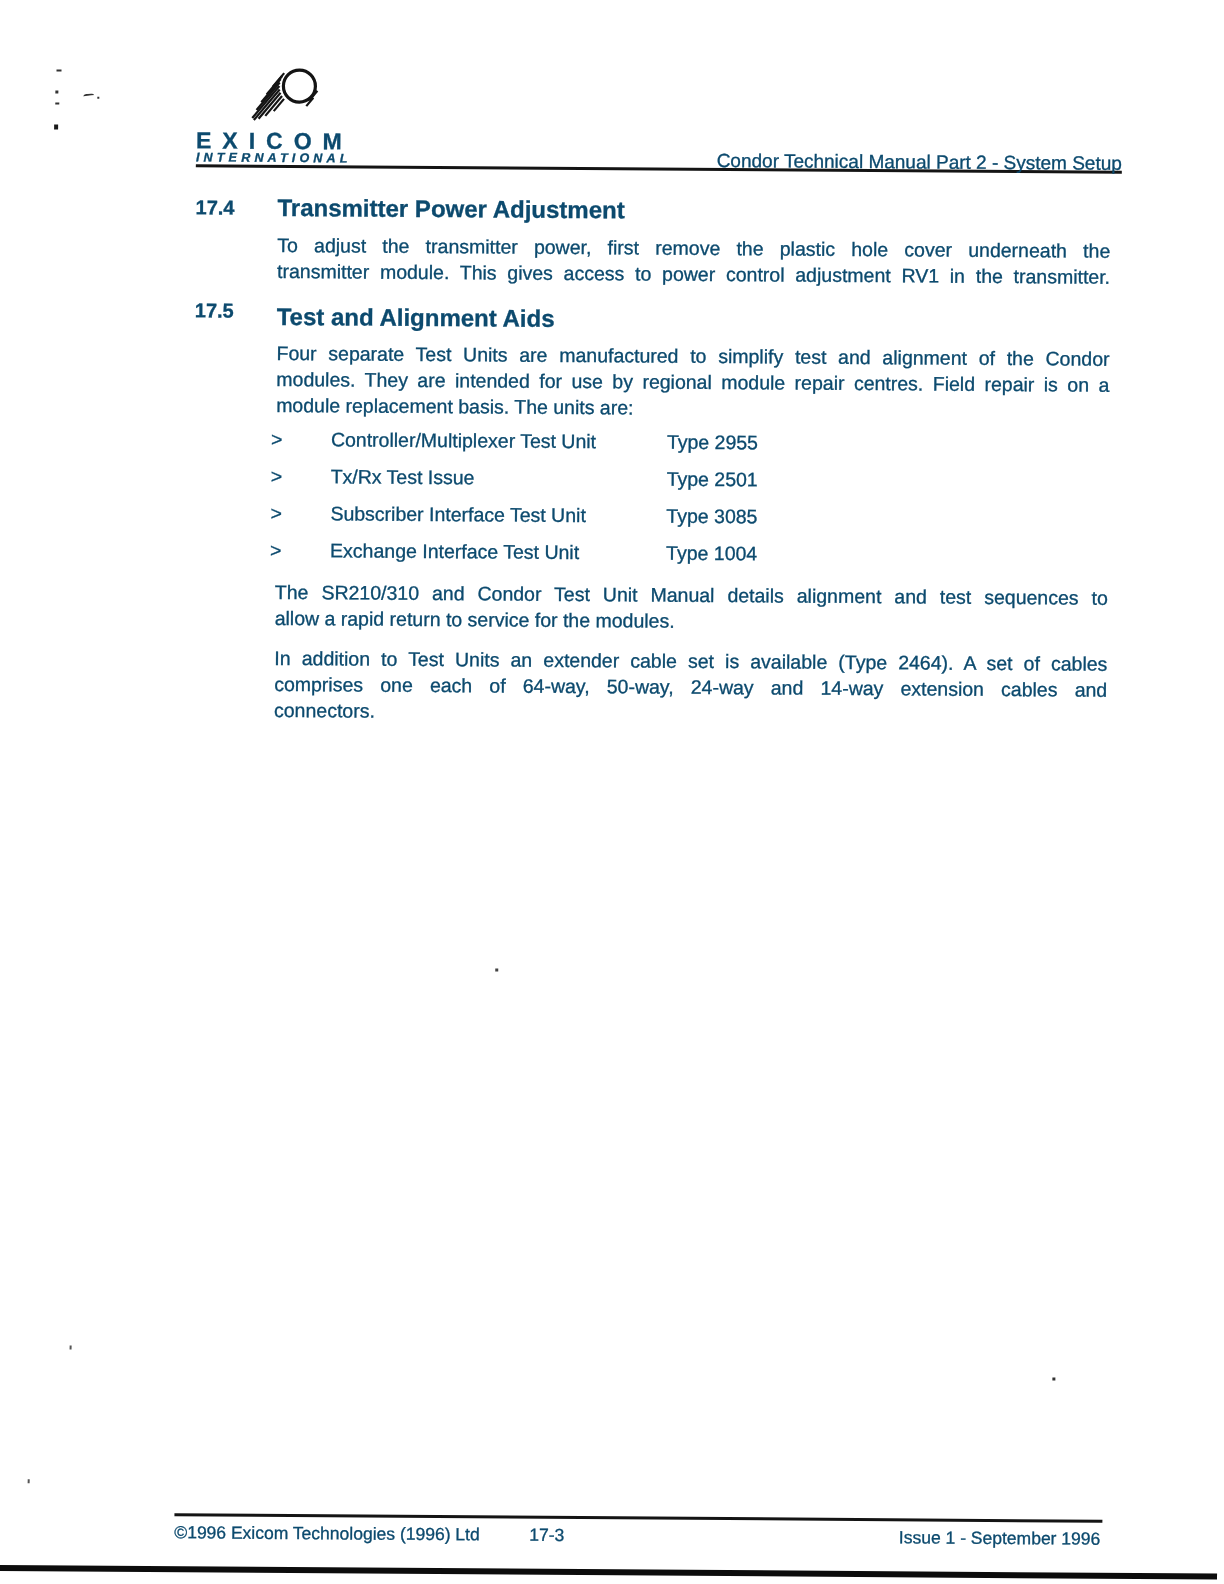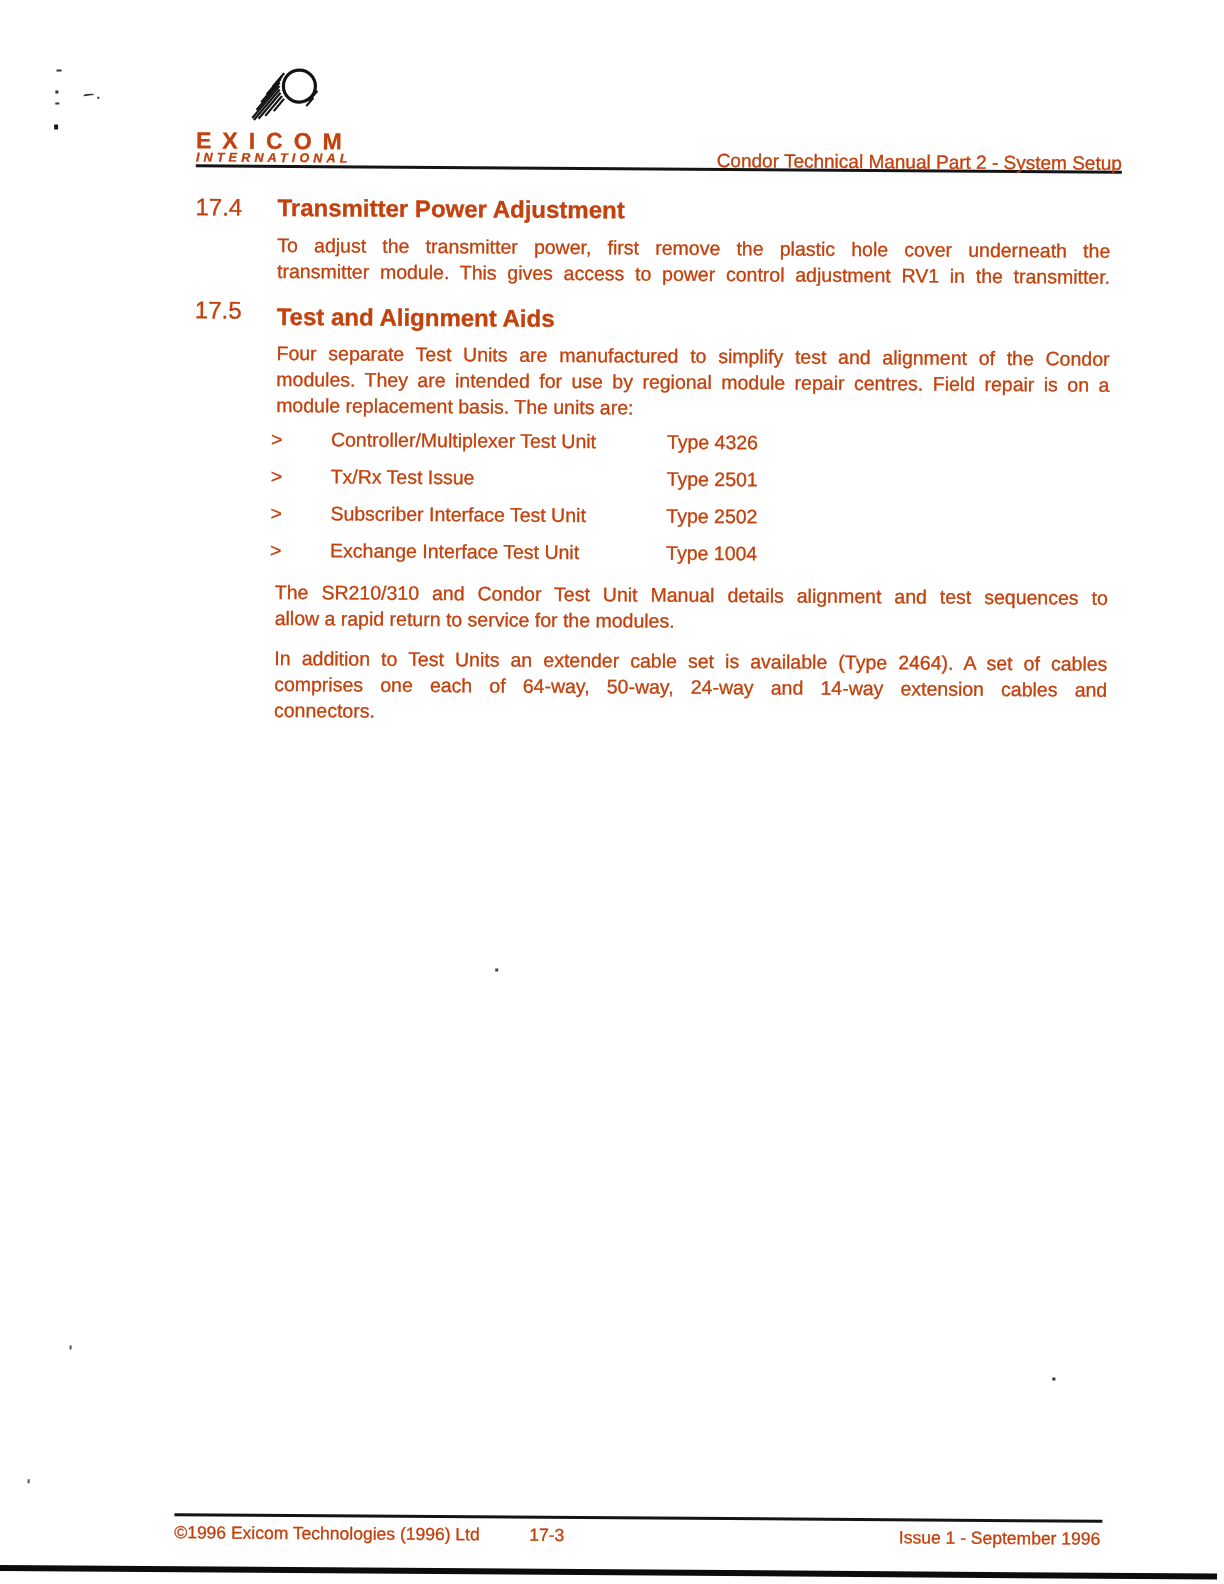--- a/index.html
+++ b/index.html
@@ -1,37 +1,37 @@
 <!DOCTYPE html>
 <html><head>
 <meta charset="utf-8">
 <title>Condor Technical Manual - Page 17-3</title>
 <style>
   html,body{margin:0;padding:0;background:#ffffff;}
   .page{
     position:relative;width:1224px;height:1584px;background:#ffffff;
-    overflow:hidden;color:#c2410c;
+    overflow:hidden;color:#0c4a6e;
     font-family:"Liberation Sans","DejaVu Sans",sans-serif;
   }
   .scan{position:absolute;left:0;top:0;width:100%;height:100%;
     transform:rotate(0.4deg);transform-origin:0 0;
     -webkit-text-stroke:0.32px;}
 
   
   .logo-svg{position:absolute;left:215px;top:52px;}
   .brand{position:absolute;left:197px;top:126px;font-size:23px;font-weight:700;
     letter-spacing:11px;white-space:nowrap;}
   .brand-sub{position:absolute;left:197px;top:149px;font-size:12.5px;font-weight:700;
     font-style:italic;letter-spacing:4.2px;white-space:nowrap;}
   .hrule{position:absolute;left:197px;top:163px;width:926px;height:3px;background:#141414;}
   .doc-title{position:absolute;left:500px;top:145px;width:623px;text-align:right;
     font-size:19px;white-space:nowrap;}
 
   
-  .sec-num{position:absolute;left:197px;font-size:24px;font-weight:400;line-height:30px;white-space:nowrap;}
+  .sec-num{position:absolute;left:197px;font-size:20px;font-weight:700;line-height:30px;white-space:nowrap;}
   .sec-title{position:absolute;left:279px;font-size:24px;font-weight:700;line-height:30px;white-space:nowrap;}
   .para{position:absolute;left:279px;width:833px;font-size:19.5px;line-height:26px;}
   .bline{white-space:nowrap;}
   .just{text-align:justify;text-align-last:justify;}
   .left{text-align:left;}
 
   
   .tlist{position:absolute;left:198px;top:424px;width:915px;height:140px;}
   .trow{position:absolute;left:0;width:100%;height:26px;font-size:19.5px;line-height:26px;}
   .trow .tb{position:absolute;left:76px;}
@@ -100,31 +100,31 @@
     <div class="para" style="top:338px;">
       <div class="bline just">Four separate Test Units are manufactured to simplify test and alignment of the Condor</div>
       <div class="bline just">modules. They are intended for use by regional module repair centres. Field repair is on a</div>
       <div class="bline left">module replacement basis. The units are:</div>
     </div>
 
     <div class="tlist">
       <div class="trow" style="top:0;">
         <span class="tb">&gt;</span>
         <span class="tl">Controller/Multiplexer Test Unit</span>
-        <span class="tt">Type 4326</span>
+        <span class="tt">Type 2955</span>
       </div>
       <div class="trow" style="top:37px;">
         <span class="tb">&gt;</span>
         <span class="tl">Tx/Rx Test Issue</span>
         <span class="tt">Type 2501</span>
       </div>
       <div class="trow" style="top:74px;">
         <span class="tb">&gt;</span>
         <span class="tl">Subscriber Interface Test Unit</span>
-        <span class="tt">Type 2502</span>
+        <span class="tt">Type 3085</span>
       </div>
       <div class="trow" style="top:111px;">
         <span class="tb">&gt;</span>
         <span class="tl">Exchange Interface Test Unit</span>
         <span class="tt">Type 1004</span>
       </div>
     </div>
 
     <div class="para" style="top:577px;">
       <div class="bline just">The SR210/310 and Condor Test Unit Manual details alignment and test sequences to</div>

